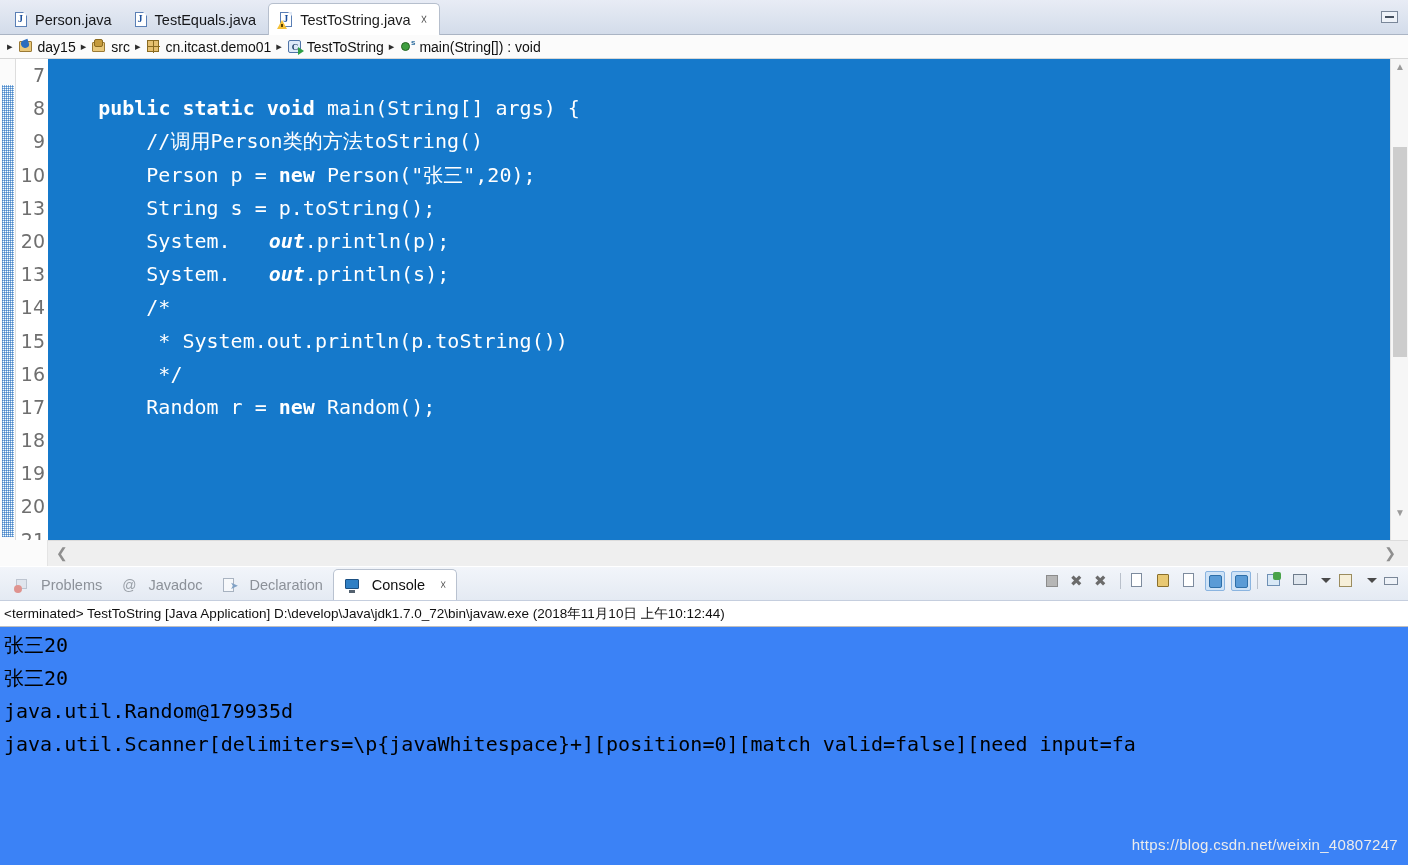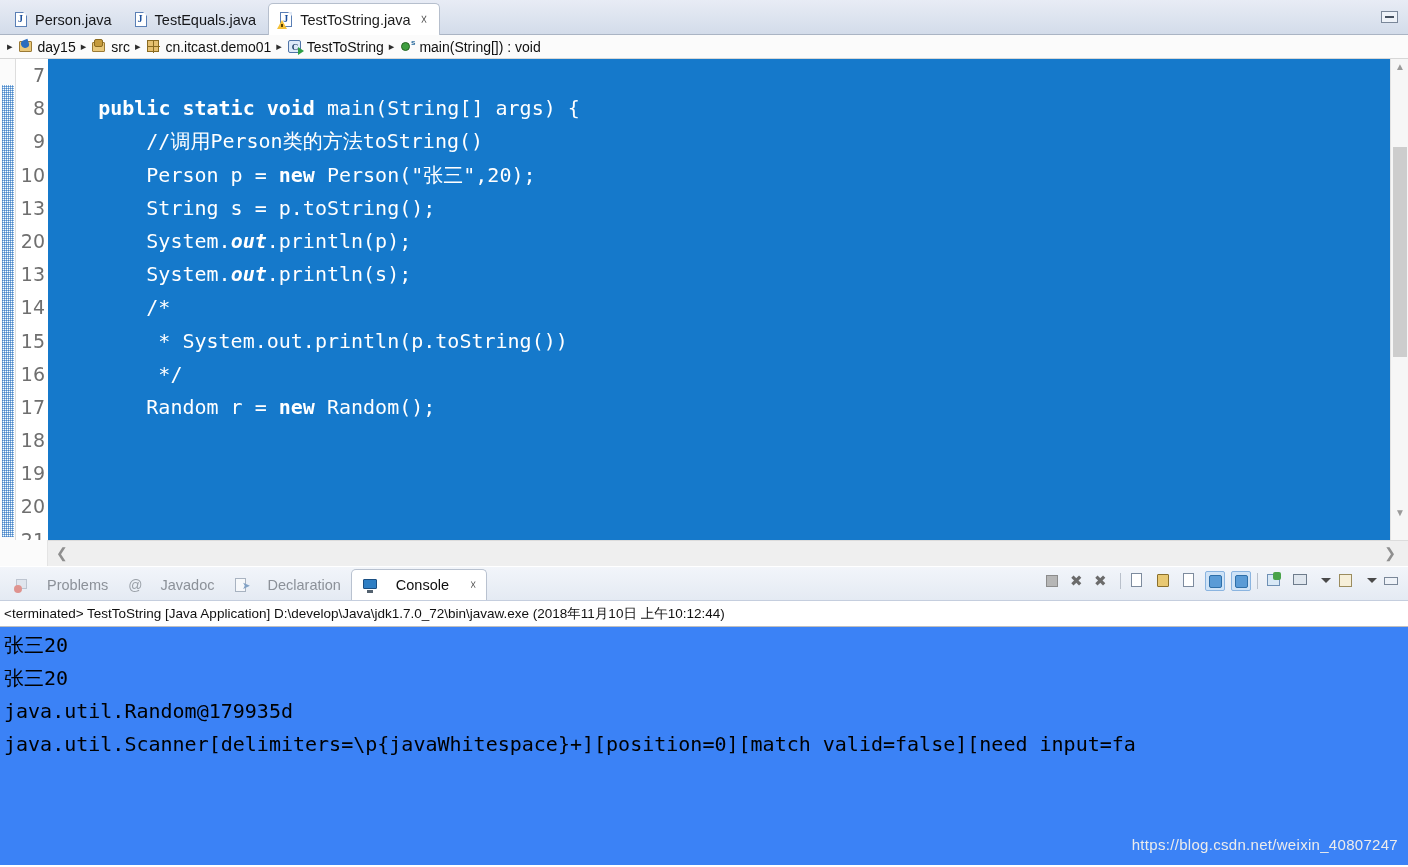--- a/index.html
+++ b/index.html
@@ -152,21 +152,21 @@
   .code-area {
     position: absolute; left: 48px; top: 0; width: 1342px; height: 481px;
     background: #1579cb; overflow: hidden;
   }
   .code-line {
     height: 33.2px; line-height: 33.2px; white-space: pre;
     font-family: "DejaVu Sans Mono", monospace; font-size: 20px; color: #ffffff;
     padding-left: 2px;
   }
   .code-line .kw { font-weight: bold; }
-  .code-line .fld { font-weight: bold; font-style: italic; }
+  .code-line .fld { font-weight: bold; font-style: italic; margin-left: 38px; }
   .v-scroll {
     position: absolute; right: 0; top: 0; width: 18px; height: 481px;
     background: #f6f6f6; border-left: 1px solid #e2e2e2;
   }
   .v-scroll .thumb {
     position: absolute; left: 2px; top: 88px; width: 14px; height: 210px; background: #cdcdcd;
   }
   .v-scroll .up, .v-scroll .dn {
     position: absolute; left: 4px; font-size: 10px; color: #9a9a9a;
   }
@@ -193,21 +193,21 @@
     position: absolute; left: 0; top: 567px; width: 1408px; height: 300px;
     background: #ffffff;
   }
   .view-tabs {
     position: relative; height: 34px;
     background: linear-gradient(#f2f5fa, #e4eaf3);
     border-bottom: 1px solid #c5cede;
     display: flex; align-items: flex-end; padding-left: 4px;
   }
   .vtab {
-    display: flex; align-items: center; gap: 18px;
+    display: flex; align-items: center; gap: 12px;
     height: 30px; padding: 0 10px; font-size: 14.5px; color: #8c9199; white-space: nowrap;
   }
   .vtab.active {
     color: #0f0f0f; font-weight: normal;
     background: #ffffff; border: 1px solid #b9c2d0; border-bottom: none;
     border-radius: 5px 5px 0 0; height: 31px;
   }
   .vtab .closex { font-size: 12px; color: #4a4a4a; margin-left: 3px; }
 
   .ico-problems { position: relative; width: 15px; height: 15px; flex: 0 0 15px; opacity: .55; }

